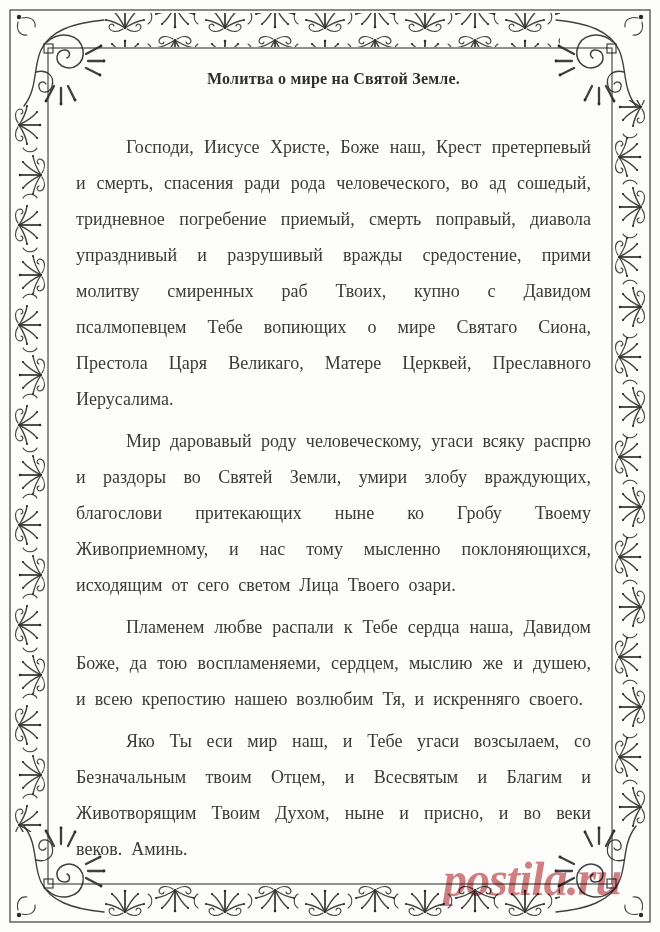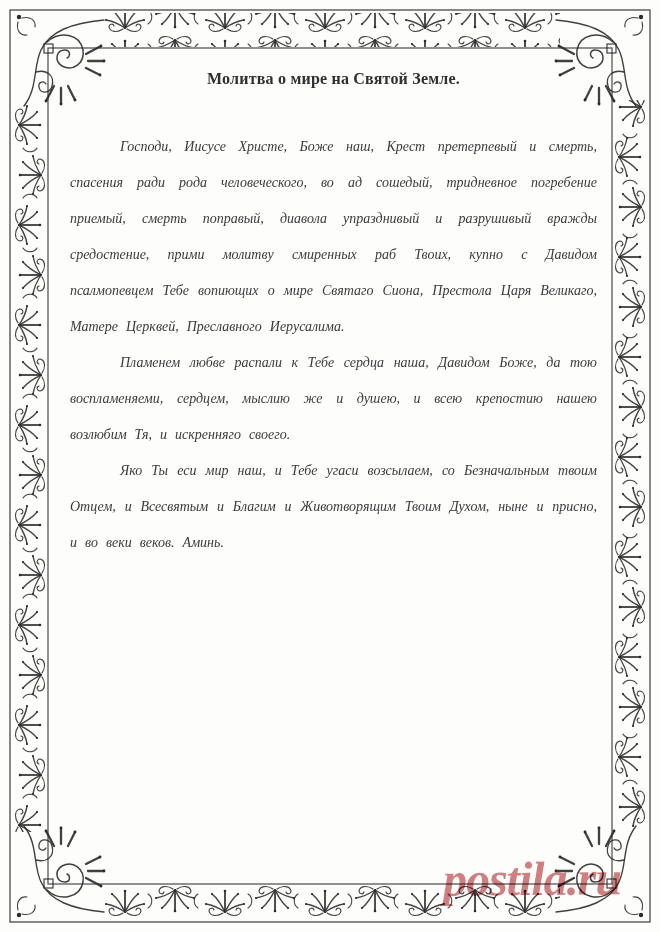--- a/index.html
+++ b/index.html
@@ -28,28 +28,27 @@
     font-weight:bold;
     font-size:16px;
     letter-spacing:0.2px;
     margin:0 0 0 0;
     color:#2f2f2f;
   }
   .body-text{
     margin-top:41px;
   }
   .body-text p{
-    margin:0;
-    font-size:14px;
+    margin:6px;
+    font-size:18px;
     line-height:36px;
     text-align:justify;
     text-indent:50px;
     word-spacing:4.5px;
     color:#3a3a3a;
-    font-style:italic;
   }
   .watermark{
     position:absolute;
     left:443px; top:851px;
     font-size:48px;
     font-style:italic;
     font-weight:bold;
     white-space:nowrap;
     opacity:0.72;
     mix-blend-mode:multiply;
@@ -148,19 +147,20 @@
     <use href="#cornerTL"></use>
     <use href="#cornerTL" transform="translate(660,0) scale(-1,1)"></use>
     <use href="#cornerTL" transform="translate(0,932) scale(1,-1)"></use>
     <use href="#cornerTL" transform="translate(660,932) scale(-1,-1)"></use>
   </svg>
 
   <div class="content">
     <h1 class="doc-title">Молитва о мире на Святой Земле.</h1>
     <div class="body-text">
       <p>Господи, Иисусе Христе, Боже наш, Крест претерпевый и смерть, спасения ради рода человеческого, во ад сошедый, тридневное погребение приемый, смерть поправый, диавола упразднивый и разрушивый вражды средостение, прими молитву смиренных раб Твоих, купно с Давидом псалмопевцем Тебе вопиющих о мире Святаго Сиона, Престола Царя Великаго, Матере Церквей, Преславного Иерусалима.</p>
+      <p>Мир даровавый роду человеческому, угаси всяку распрю и раздоры во Святей Земли, умири злобу враждующих, благослови притекающих ныне ко Гробу Твоему Живоприемному, и нас тому мысленно поклоняющихся, исходящим от сего светом Лица Твоего озари.</p>
       <p>Пламенем любве распали к Тебе сердца наша, Давидом Боже, да тою воспламеняеми, сердцем, мыслию же и душею, и всею крепостию нашею возлюбим Тя, и искренняго своего.</p>
       <p>Яко Ты еси мир наш, и Тебе угаси возсылаем, со Безначальным твоим Отцем, и Всесвятым и Благим и Животворящим Твоим Духом, ныне и присно, и во веки веков. Аминь.</p>
     </div>
   </div>
 
   <div class="watermark" style="color: rgb(193, 79, 82);">postila.ru</div>
 </div>
 
 </body></html>

